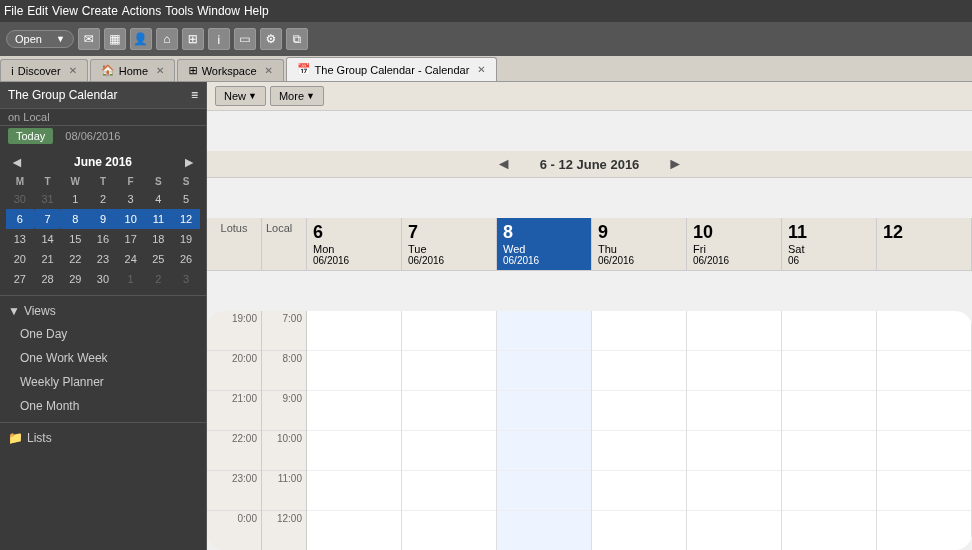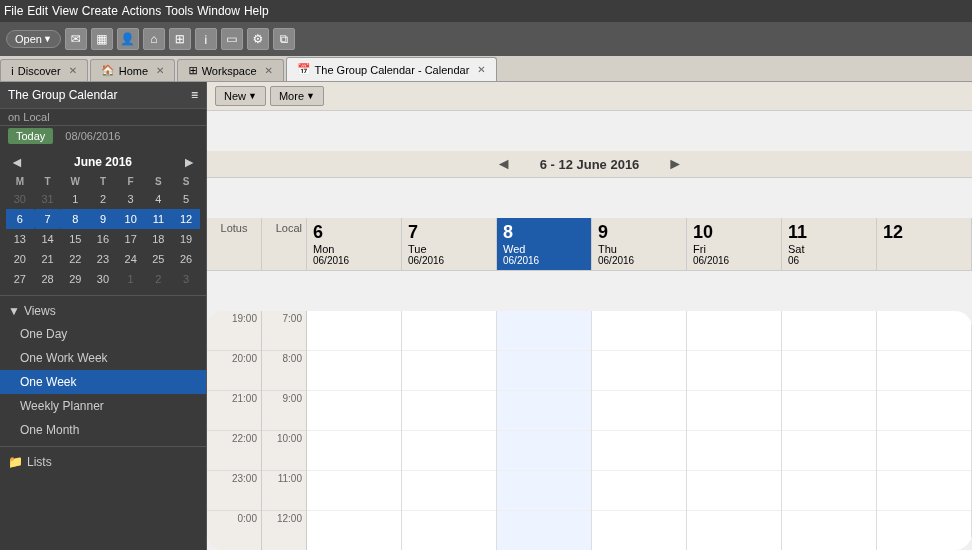--- a/index.html
+++ b/index.html
@@ -4,21 +4,21 @@
   <style>
     * { box-sizing: border-box; margin: 0; padding: 0; }
     body { font-family: Arial, sans-serif; font-size: 12px; background: #f0f0f0; overflow: hidden; width: 972px; height: 550px; }
 
     
     .menubar { background: #3c3c3c; color: #fff; display: flex; align-items: center; padding: 2px 4px; height: 22px; gap: 4px; }
     .menubar span { cursor: pointer; font-size: 12px; }
 
     
     .toolbar { background: #555; height: 34px; display: flex; align-items: center; padding: 2px 6px; gap: 4px; }
-    .toolbar-btn { background: #666; border: 1px solid #888; color: #fff; padding: 2px 8px; cursor: pointer; font-size: 11px; border-radius: 9px; display: flex; align-items: center; gap: 1px; }
+    .toolbar-btn { background: #666; border: 1px solid #888; color: #fff; padding: 2px 8px; cursor: pointer; font-size: 11px; border-radius: 9px; display: flex; align-items: center; gap: 14px; }
     .toolbar-icon { width: 22px; height: 22px; background: #888; border: 1px solid #999; border-radius: 2px; display: flex; align-items: center; justify-content: center; cursor: pointer; color: #fff; font-size: 12px; }
 
     
     .tabbar { background: #d4d0c8; display: flex; align-items: flex-end; height: 26px; border-bottom: 1px solid #999; }
     .tab { height: 22px; padding: 0 10px; display: flex; align-items: center; gap: 4px; cursor: pointer; font-size: 11px; border: 1px solid #999; border-bottom: none; background: #c8c4bc; margin-right: 2px; margin-top: 4px; border-radius: 3px 3px 0 0; }
     .tab.active { background: #f0f0f0; height: 24px; }
     .tab-close { font-size: 10px; color: #666; cursor: pointer; margin-left: 4px; }
     .tab-icon { font-size: 11px; }
 
     
@@ -58,21 +58,21 @@
     .content-btn { background: #d4d0c8; border: 1px solid #999; padding: 3px 8px; cursor: pointer; font-size: 11px; border-radius: 2px; display: flex; align-items: center; gap: 2px; }
 
     
     .cal-nav { display: flex; align-items: center; justify-content: center; padding: 4px; background: #e8e4dc; border-bottom: 1px solid #ccc; gap: 20px; }
     .cal-nav-arrow { cursor: pointer; font-size: 16px; color: #555; padding: 0 8px; }
     .cal-nav-title { font-weight: bold; font-size: 13px; color: #333; }
 
     
     .cal-header { display: flex; background: #e8e4dc; border-bottom: 1px solid #ccc; }
     .cal-header-lotus { width: 55px; min-width: 55px; padding: 4px; font-size: 11px; color: #555; text-align: center; border-right: 1px solid #ccc; }
-    .cal-header-local { width: 45px; min-width: 45px; padding: 4px; font-size: 11px; color: #555; text-align: right; border-right: 1px solid #ccc; }
+    .cal-header-local { width: 45px; min-width: 45px; padding: 4px; font-size: 11px; color: #555; text-align: left; border-right: 1px solid #ccc; }
     .cal-header-day { flex: 1; padding: 4px 6px; border-right: 1px solid #ccc; font-size: 11px; }
     .cal-header-day.today-col { background: #1e5ba8; color: #fff; }
     .day-num { font-size: 18px; font-weight: bold; }
     .day-name { font-size: 11px; }
     .day-sub { font-size: 10px; }
 
     
     .cal-body { flex: 1; overflow-y: auto; display: flex; background: #fff; border-radius: 17px; }
     .cal-body::-webkit-scrollbar { width: 8px; }
     .cal-body::-webkit-scrollbar-thumb { background: #999; border-radius: 4px; }
@@ -225,21 +225,20 @@
       </table>
     </div>
 
     <div class="sidebar-section">
       <div class="sidebar-section-header">
         <span>▼</span>
         <span>Views</span>
       </div>
       <div class="sidebar-item">One Day</div>
       <div class="sidebar-item">One Work Week</div>
-      <div class="sidebar-item active">One Week</div>
       <div class="sidebar-item">Weekly Planner</div>
       <div class="sidebar-item">One Month</div>
     </div>
 
     <div class="sidebar-section">
       <div class="sidebar-section-header">
         <span>📁</span>
         <span>Lists</span>
       </div>
     </div>

